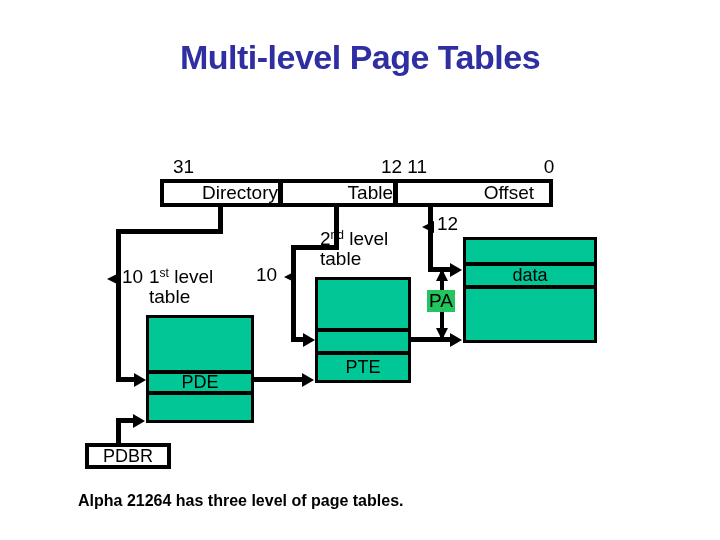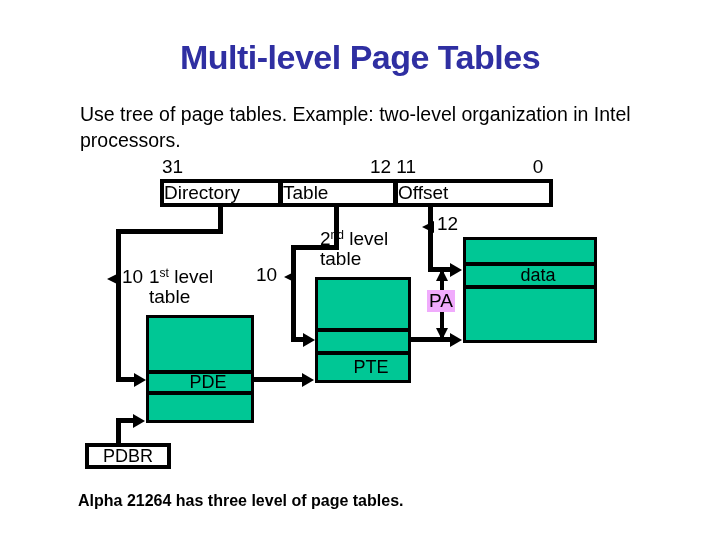--- a/index.html
+++ b/index.html
@@ -15,46 +15,45 @@
   .ar-right{position:absolute;width:0;height:0;border-top:7px solid transparent;border-bottom:7px solid transparent;border-left:12px solid var(--line);}
   .ar-left{position:absolute;width:0;height:0;border-top:6px solid transparent;border-bottom:6px solid transparent;border-right:12px solid var(--line);}
   .ar-up{position:absolute;width:0;height:0;border-left:6px solid transparent;border-right:6px solid transparent;border-bottom:12px solid var(--line);}
   .ar-down{position:absolute;width:0;height:0;border-left:6px solid transparent;border-right:6px solid transparent;border-top:12px solid var(--line);}
 
   .title{position:absolute;top:38px;left:0;width:720px;text-align:center;
          font-size:34px;font-weight:bold;color:var(--title-color);letter-spacing:-0.5px;}
   .intro{position:absolute;left:80px;top:101px;width:592px;font-size:19.5px;line-height:26px;}
   .footer{position:absolute;left:78px;top:492px;font-size:16px;font-weight:bold;}
 
-  .bitnum{position:absolute;top:156px;font-size:19px;}
+  .bitnum{position:absolute;top:156px;font-size:19px;margin-left:11px;}
   .bitfield{position:absolute;left:160px;top:179px;width:393px;height:28px;
             border:4px solid var(--line);box-sizing:border-box;background:#fff;}
   .bf-div{position:absolute;top:0;width:5px;height:100%;background:var(--line);}
-  .bf-label{position:absolute;top:0;height:20px;line-height:20px;text-align:left;font-size:19px;}
+  .bf-label{position:absolute;top:0;height:20px;line-height:20px;text-align:right;font-size:19px;}
 
   .gtable{position:absolute;border:3px solid var(--line);box-sizing:border-box;background:var(--green);}
   .g-div{position:absolute;left:0;width:100%;height:4px;background:var(--line);}
-  .g-entry{position:absolute;left:0;width:100%;text-align:center;font-size:18px;padding-left:8px;}
+  .g-entry{position:absolute;left:0;width:100%;text-align:center;font-size:18px;}
 
   .tbl-label{position:absolute;text-align:left;font-size:19px;line-height:20px;}
   .tbl-label sup{font-size:12px;line-height:0;vertical-align:6px;}
 
   .small-num{position:absolute;font-size:19px;}
-  .pa-label{position:absolute;left:427px;top:290px;font-size:19px;background:#f0abfc;padding:0 2px;}
+  .pa-label{position:absolute;left:427px;top:290px;font-size:19px;background:#22c55e;padding:0 2px;}
 
   .pdbr{position:absolute;left:85px;top:443px;width:86px;height:26px;border:4px solid var(--line);
         box-sizing:border-box;background:#fff;text-align:center;font-size:18px;line-height:18px;}
 </style>
 </head>
 <body>
 
 <div id="slide">
 
   <div class="title">Multi-level Page Tables</div>
-  <div class="intro">Use tree of page tables. Example: two-level organization in Intel processors.</div>
 
   <div class="bitnum" style="left:162px;width:40px;">31</div>
   <div class="bitnum" style="left:351px;width:84px;text-align:center;">12 11</div>
   <div class="bitnum" style="left:526px;width:24px;text-align:center;">0</div>
 
   <div class="bitfield">
     <div class="bf-div" style="left:114px;"></div>
     <div class="bf-div" style="left:229px;"></div>
     <div class="bf-label" style="left:0;width:114px;">Directory</div>
     <div class="bf-label" style="left:119px;width:110px;">Table</div>

